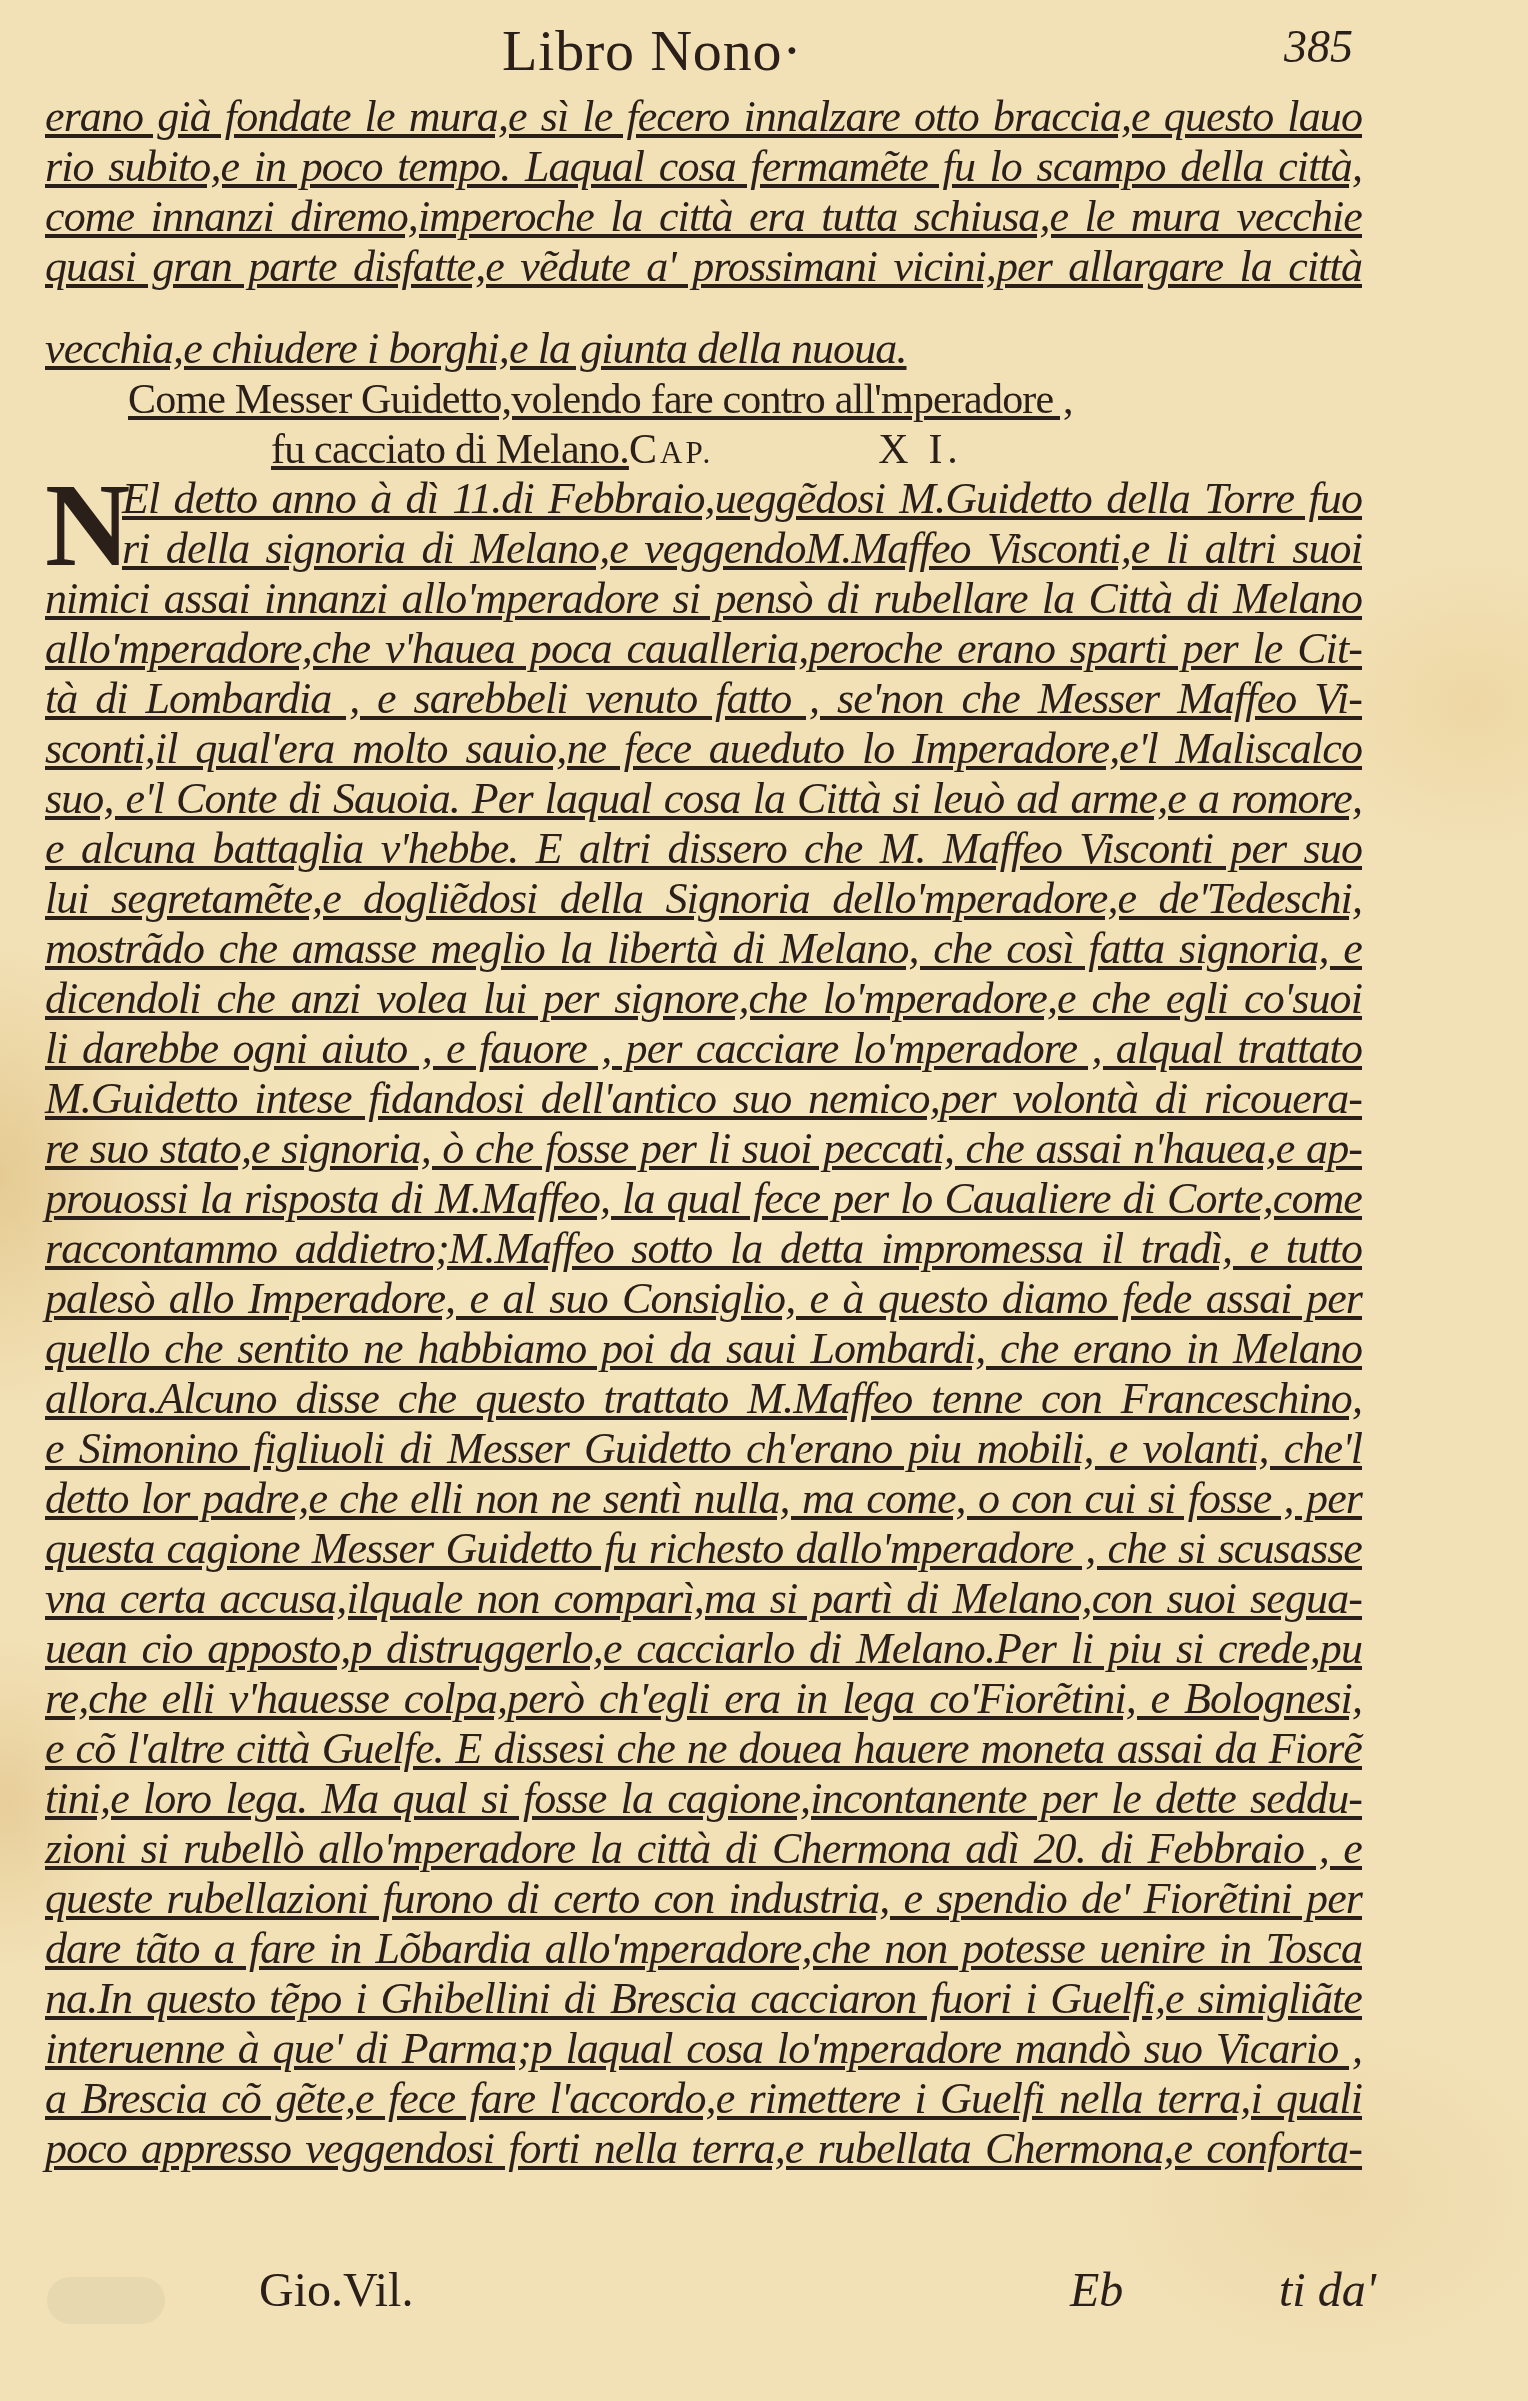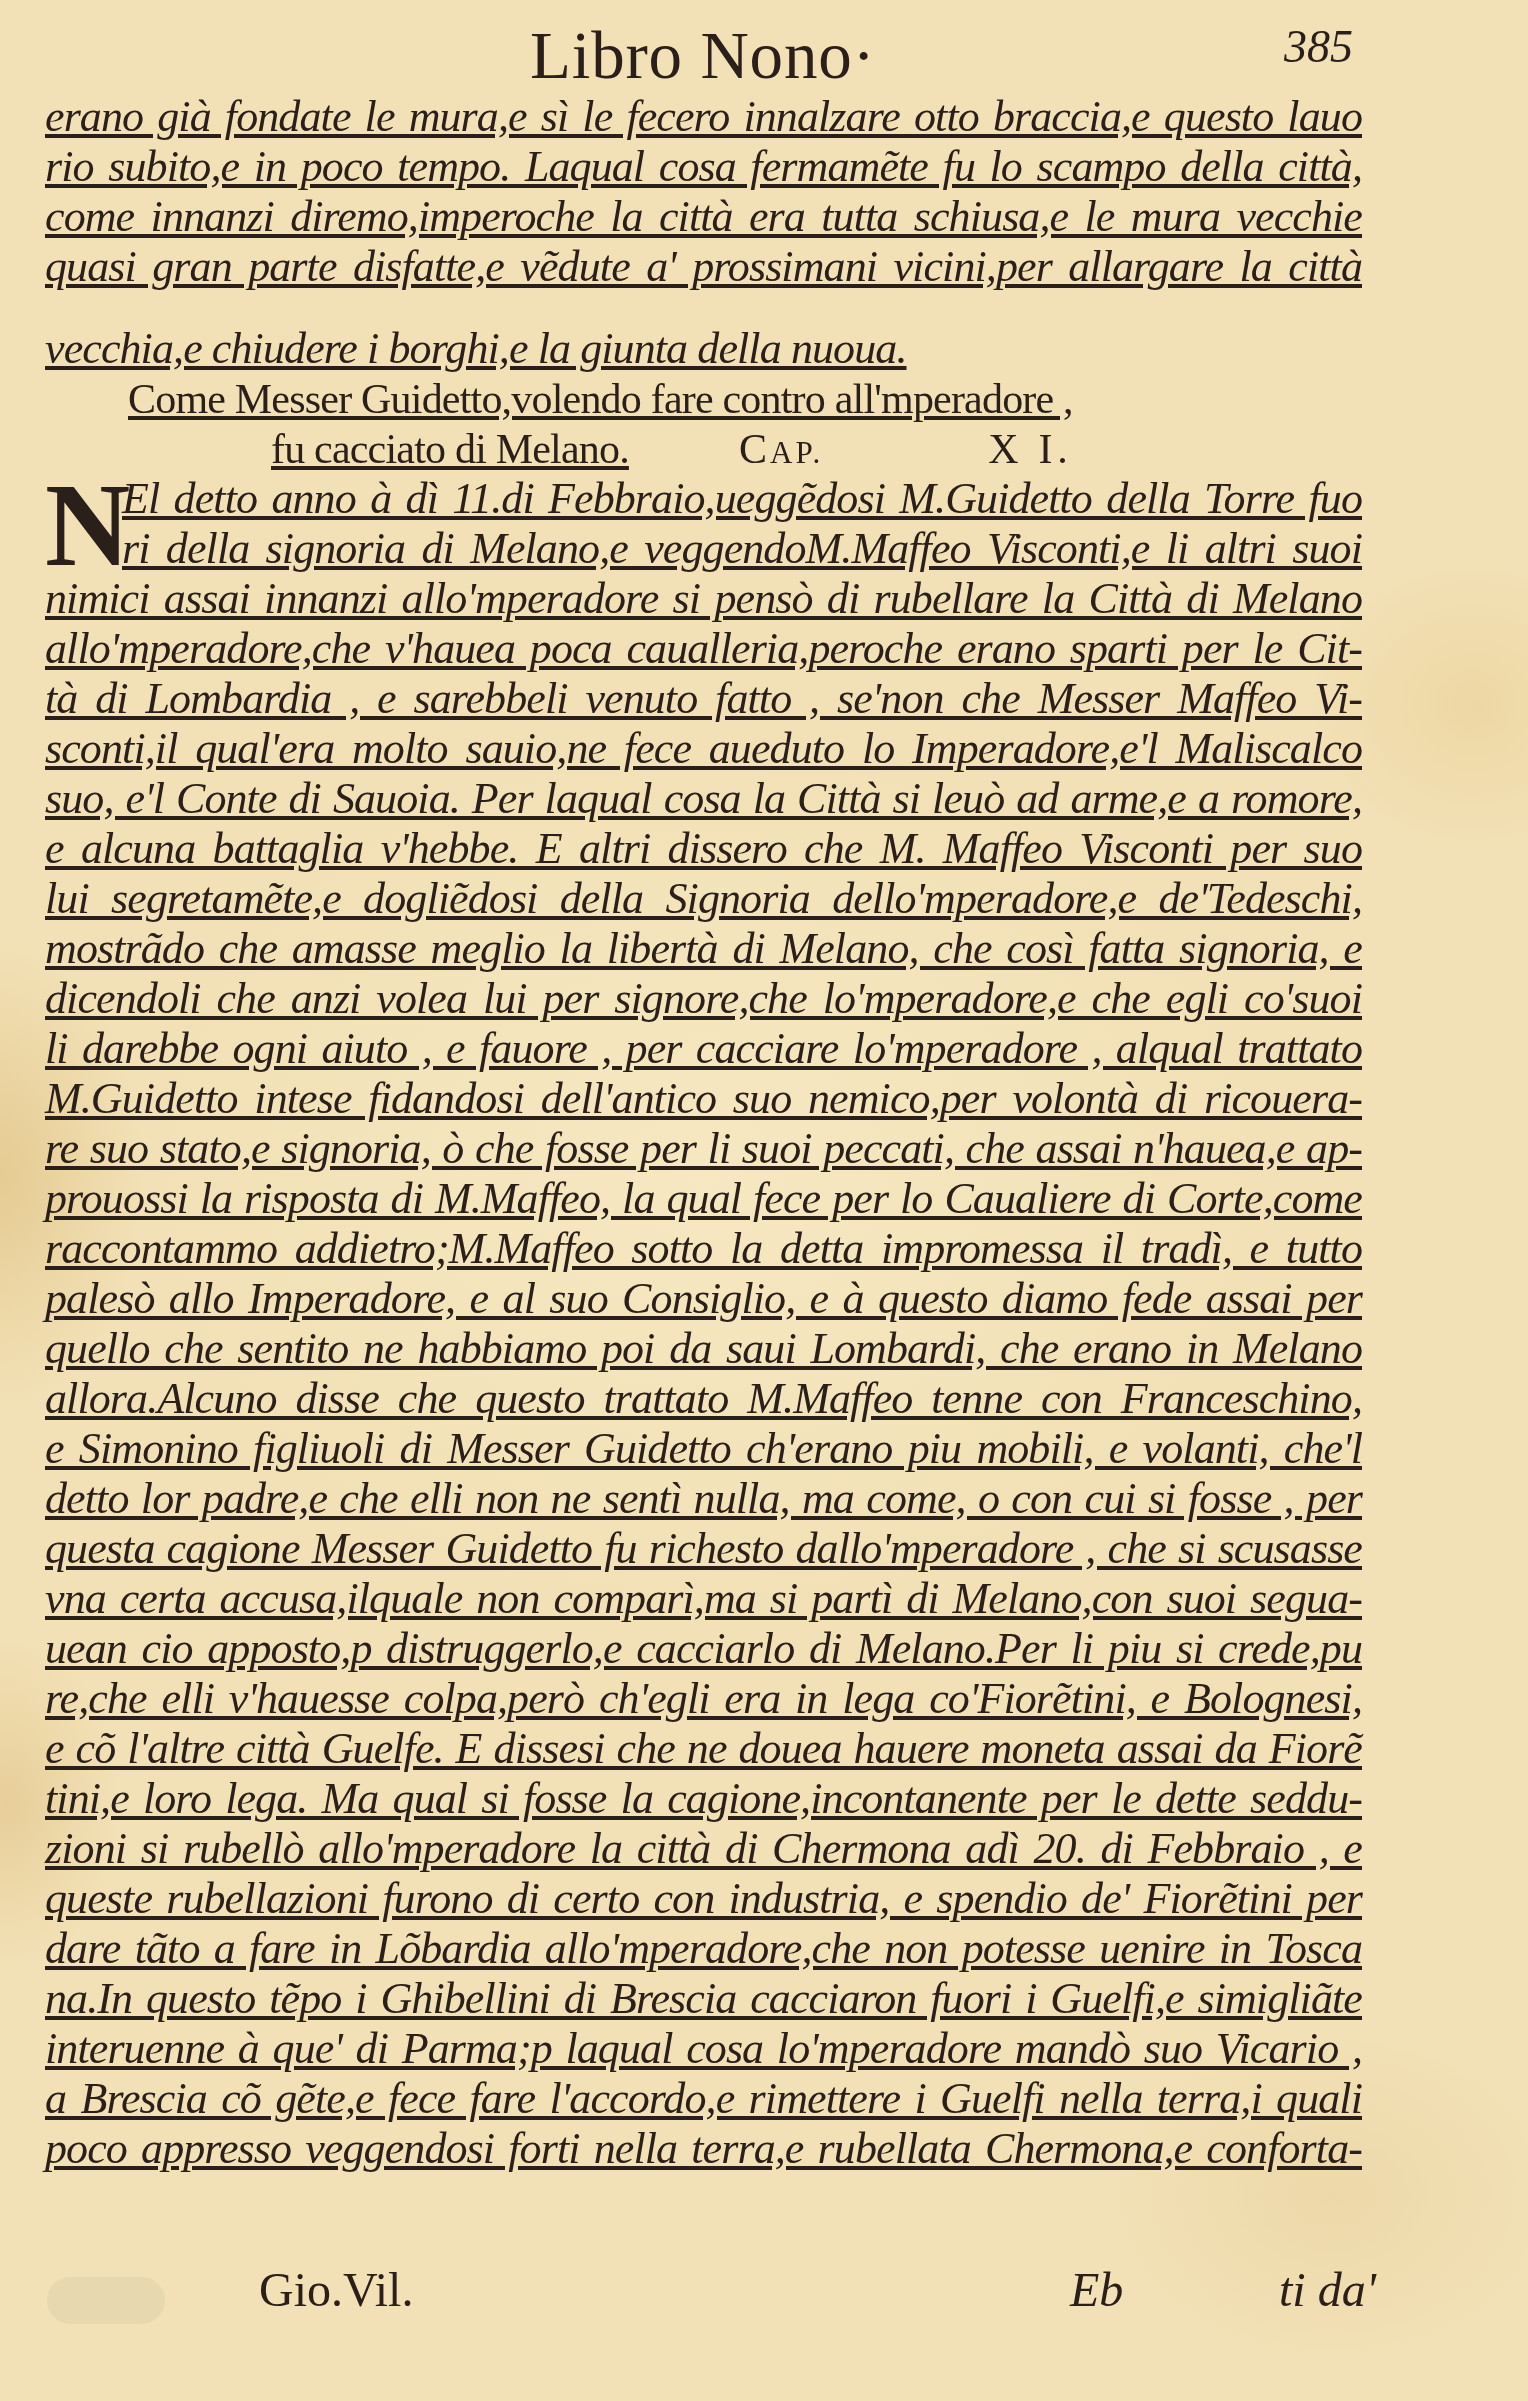--- a/index.html
+++ b/index.html
@@ -9,40 +9,40 @@
     background-image:
       radial-gradient(ellipse 204px 329px at 0px 1176px, rgba(205,160,80,0.35), rgba(205,160,80,0) 70%),
       radial-gradient(ellipse 157px 235px at 7.8px 1803px, rgba(200,150,70,0.25), rgba(200,150,70,0) 70%),
       radial-gradient(ellipse 235px 204px at 1473px 705px, rgba(225,185,110,0.25), rgba(225,185,110,0) 70%),
       radial-gradient(ellipse 314px 235px at 1332px 2195px, rgba(220,190,130,0.25), rgba(220,190,130,0) 70%),
       radial-gradient(ellipse 705px 549px at 705px 1176px, rgba(250,238,205,0.5), rgba(250,238,205,0) 80%);
     color:#2b2019;
   }
   .page { position:absolute; inset:0; }
   .running-head {
-    position:absolute; top:22px; left:530px;
-    font-family:"Liberation Serif", serif; font-size:67px; line-height:1; letter-spacing:0.8px;
+    position:absolute; top:22px; left:502px;
+    font-family:"Liberation Serif", serif; font-size:58px; line-height:1; letter-spacing:0.8px;
   }
   .folio {
     position:absolute; top:23.5px; left:1284px;
     font-family:"Liberation Serif", serif; font-size:46px; line-height:1; font-style:italic;
   }
   .body {
     position:absolute; left:45px; top:92px; width:1317px;
     font-family:"Liberation Serif", serif; font-style:italic; font-size:44px;
     line-height:50px; letter-spacing:-0.9px;
   }
   .line { display:block; white-space:nowrap; height:50px; overflow:visible; text-align:justify; text-align-last:justify;text-decoration:underline; }
   .line.last { text-align-last:left;margin-top:32px; }
   .heading {
     font-style:normal; font-size:42px; letter-spacing:-0.8px;
   }
   .heading-1 { padding-left:83px; width:1176px; text-align:right; text-align-last:left; }
   .heading-2 { padding-left:226px; text-align-last:left; }
-  .heading-2 .cap { display:inline-block; margin-left:110px; letter-spacing:3.1px; }
+  .heading-2 .cap { display:inline-block; letter-spacing:3.1px; }
   .heading-2 .capnum { display:inline-block; margin-left:165px; letter-spacing:4.7px; }
   .smallcaps { font-size:31px; }
   .dropcap-wrap { position:relative; }
   .dropcap {
     position:absolute; left:0; top:1.6px;
     font-family:"Liberation Serif", serif; font-style:normal; font-size:118px; line-height:100px;
     font-weight:bold;
   }
   .indented { padding-left:77px; width:1240px; }
   .footer {

